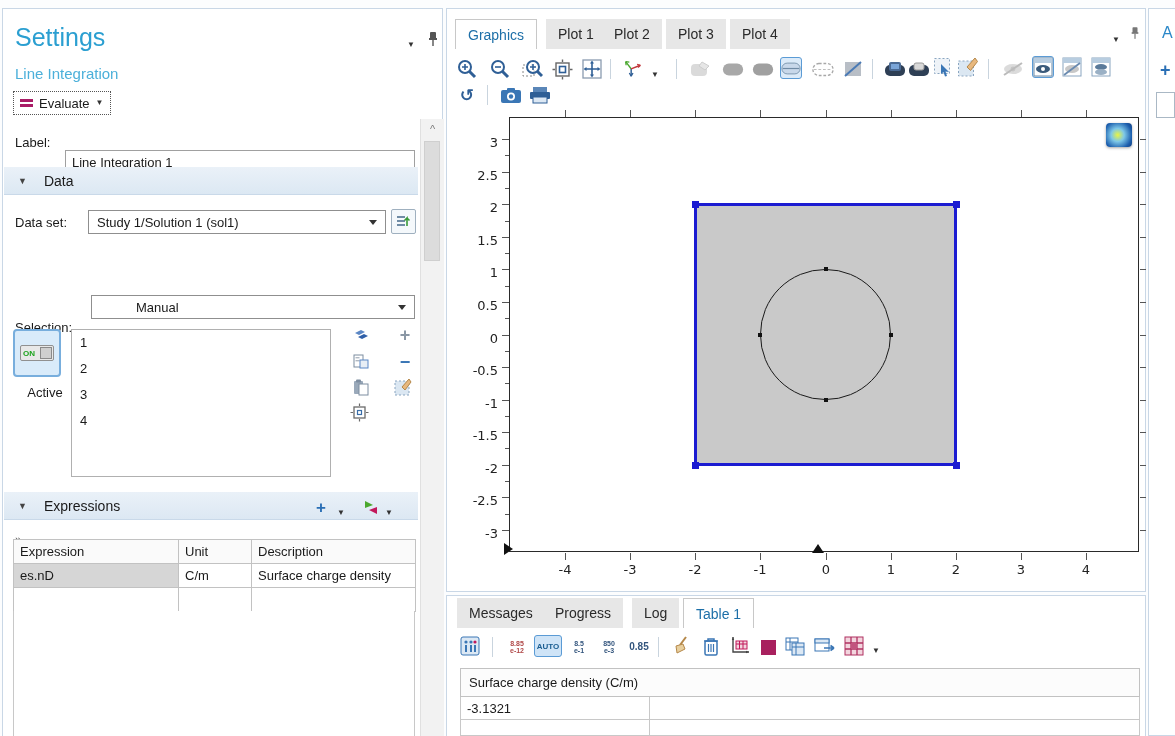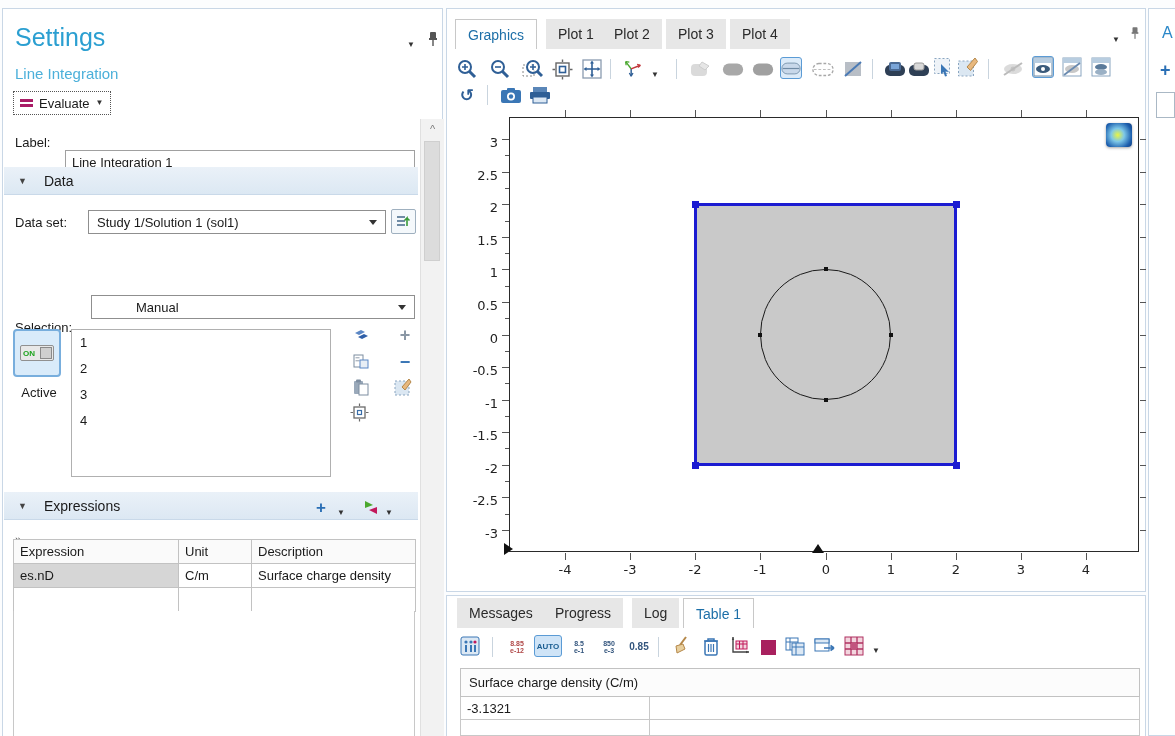--- a/index.html
+++ b/index.html
@@ -125,21 +125,21 @@
       <span>Manual</span>
       <span class="dd-caret"></span>
     </div>
 
     <div class="abs active-toggle">
       <div class="switch">
         <span class="on">ON</span>
         <span class="knob"></span>
       </div>
     </div>
-    <div class="abs" style="left:12px; top:376px; width:48px; text-align:center;">Active</div>
+    <div class="abs" style="left:18px; top:376px; width:48px; text-align:center;">Active</div>
 
     <div class="abs listbox" style="left:68px; top:320px; width:260px; height:148px;">
       <div>1</div>
       <div>2</div>
       <div>3</div>
       <div>4</div>
     </div>
 
     <div class="abs mini-icon" style="left:348px; top:316px;">
       <svg width="17" height="15" viewBox="0 0 17 15">

